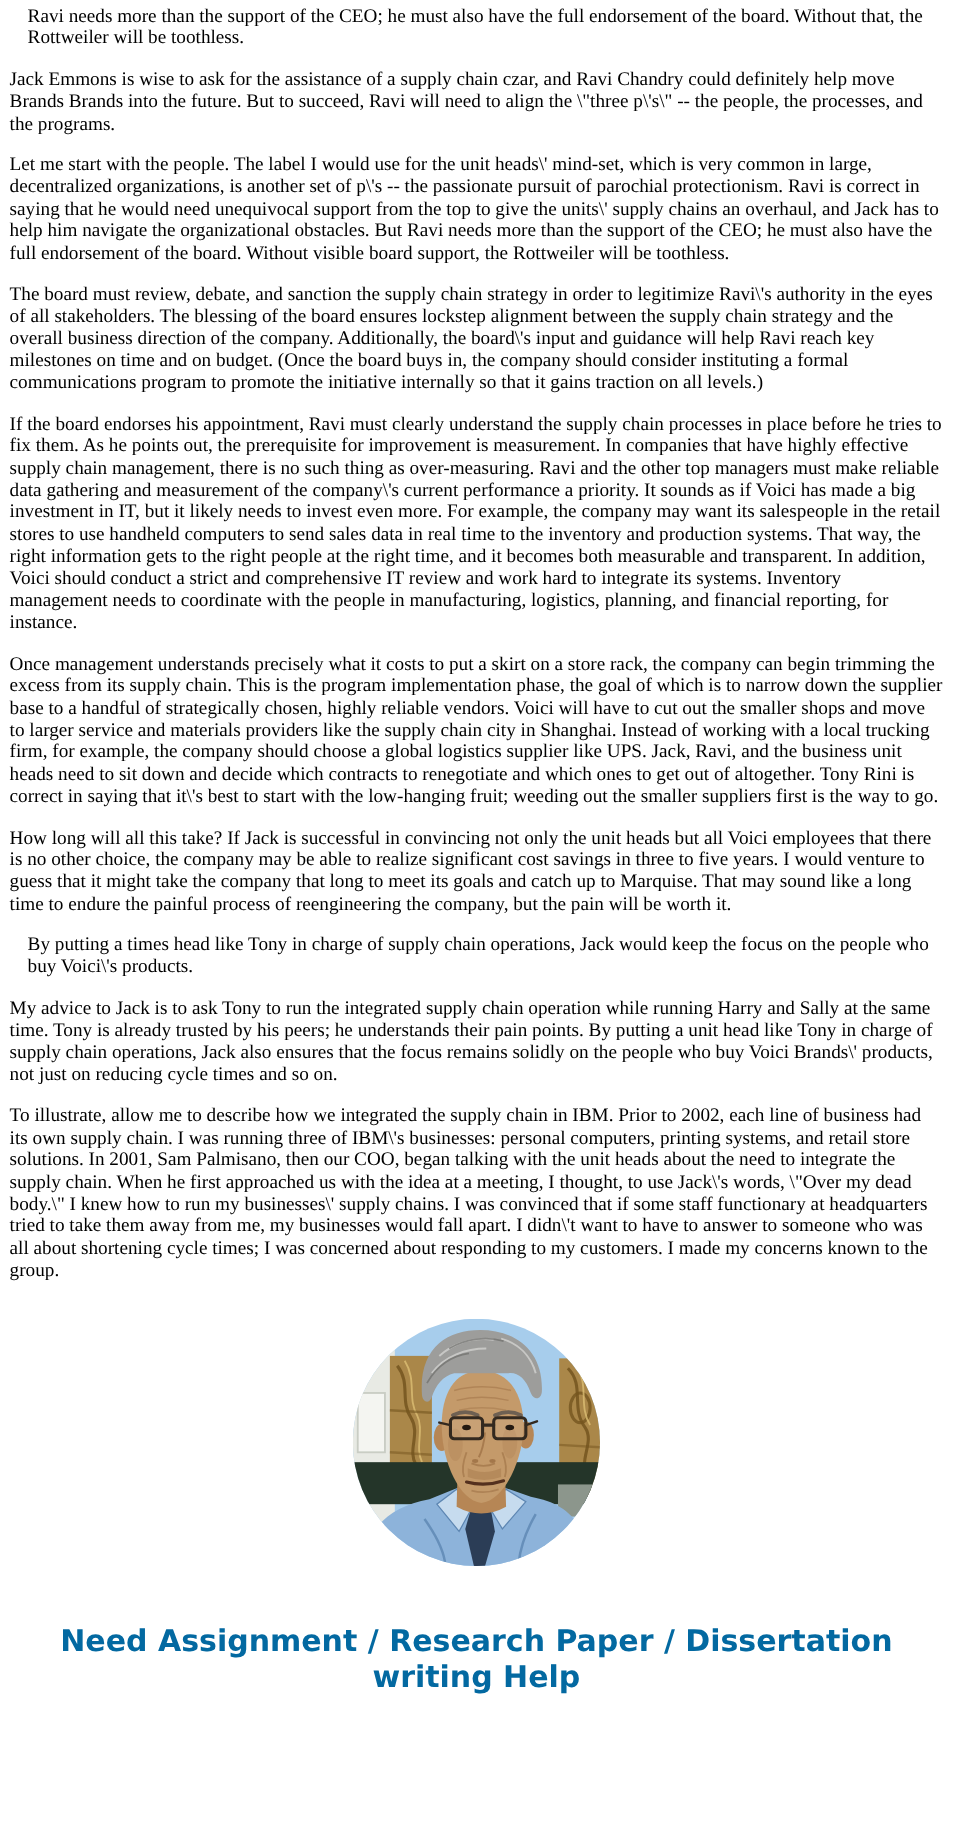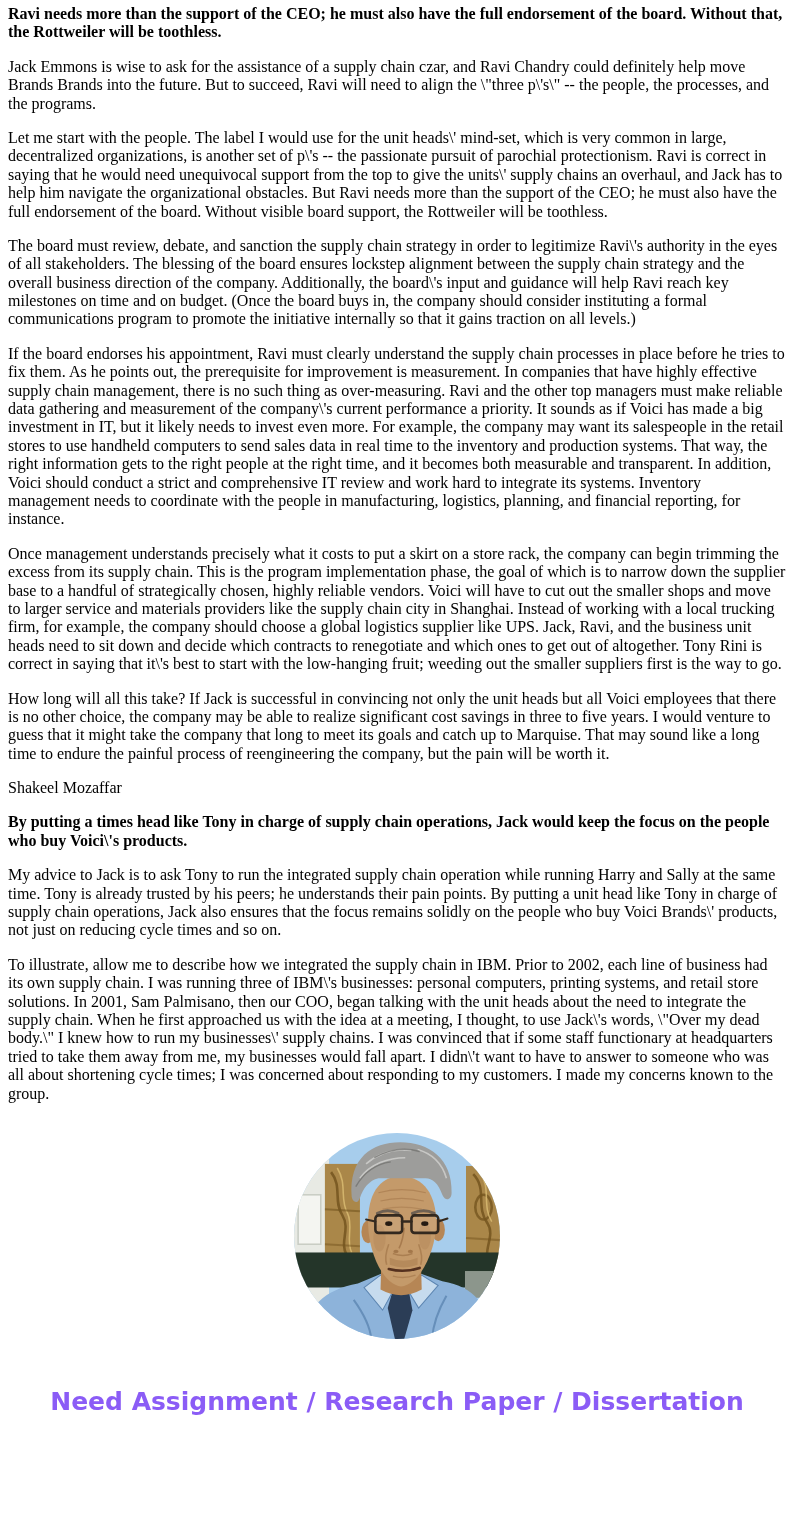--- a/index.html
+++ b/index.html
@@ -8,51 +8,50 @@
     min-height: 1523px;
     box-sizing: border-box;
     padding: 5px 8px 40px 8px;
     background: #ffffff;
     font-family: "Liberation Serif", serif;
     font-size: 16px;
     line-height: 1.15;
     color: #000000;
   }
   .page p { margin: 0 0 16px 0; }
-  .page p.bold { font-weight: bold; }
+  .page p.bold { font-weight: normal; margin-left: 15px; }
   .photo-wrap {
     text-align: center;
     margin: 30px 0 0 0;
     height: 206px;
   }
   .photo-wrap svg { display: inline-block; }
   .footer-heading {
     margin: 48px 0 0 0;
     text-align: center;
     font-family: "DejaVu Sans", sans-serif;
     font-weight: bold;
     font-size: 25px;
     line-height: 30px;
-    color: #8b5cf6;
+    color: #0369a1;
   }
   .footer-heading div { white-space: nowrap; }
 </style>
 </head>
 <body>
 
 <div class="page">
 
   <p class="bold">Ravi needs more than the support of the CEO; he must also have the full endorsement of the board. Without that, the Rottweiler will be toothless.</p>
   <p>Jack Emmons is wise to ask for the assistance of a supply chain czar, and Ravi Chandry could definitely help move Brands Brands into the future. But to succeed, Ravi will need to align the \"three p\'s\" -- the people, the processes, and the programs.</p>
   <p>Let me start with the people. The label I would use for the unit heads\' mind-set, which is very common in large, decentralized organizations, is another set of p\'s -- the passionate pursuit of parochial protectionism. Ravi is correct in saying that he would need unequivocal support from the top to give the units\' supply chains an overhaul, and Jack has to help him navigate the organizational obstacles. But Ravi needs more than the support of the CEO; he must also have the full endorsement of the board. Without visible board support, the Rottweiler will be toothless.</p>
   <p>The board must review, debate, and sanction the supply chain strategy in order to legitimize Ravi\'s authority in the eyes of all stakeholders. The blessing of the board ensures lockstep alignment between the supply chain strategy and the overall business direction of the company. Additionally, the board\'s input and guidance will help Ravi reach key milestones on time and on budget. (Once the board buys in, the company should consider instituting a formal communications program to promote the initiative internally so that it gains traction on all levels.)</p>
   <p>If the board endorses his appointment, Ravi must clearly understand the supply chain processes in place before he tries to fix them. As he points out, the prerequisite for improvement is measurement. In companies that have highly effective supply chain management, there is no such thing as over-measuring. Ravi and the other top managers must make reliable data gathering and measurement of the company\'s current performance a priority. It sounds as if Voici has made a big investment in IT, but it likely needs to invest even more. For example, the company may want its salespeople in the retail stores to use handheld computers to send sales data in real time to the inventory and production systems. That way, the right information gets to the right people at the right time, and it becomes both measurable and transparent. In addition, Voici should conduct a strict and comprehensive IT review and work hard to integrate its systems. Inventory management needs to coordinate with the people in manufacturing, logistics, planning, and financial reporting, for instance.</p>
   <p>Once management understands precisely what it costs to put a skirt on a store rack, the company can begin trimming the excess from its supply chain. This is the program implementation phase, the goal of which is to narrow down the supplier base to a handful of strategically chosen, highly reliable vendors. Voici will have to cut out the smaller shops and move to larger service and materials providers like the supply chain city in Shanghai. Instead of working with a local trucking firm, for example, the company should choose a global logistics supplier like UPS. Jack, Ravi, and the business unit heads need to sit down and decide which contracts to renegotiate and which ones to get out of altogether. Tony Rini is correct in saying that it\'s best to start with the low-hanging fruit; weeding out the smaller suppliers first is the way to go.</p>
   <p>How long will all this take? If Jack is successful in convincing not only the unit heads but all Voici employees that there is no other choice, the company may be able to realize significant cost savings in three to five years. I would venture to guess that it might take the company that long to meet its goals and catch up to Marquise. That may sound like a long time to endure the painful process of reengineering the company, but the pain will be worth it.</p>
-  <p>Shakeel Mozaffar</p>
   <p class="bold">By putting a times head like Tony in charge of supply chain operations, Jack would keep the focus on the people who buy Voici\'s products.</p>
   <p>My advice to Jack is to ask Tony to run the integrated supply chain operation while running Harry and Sally at the same time. Tony is already trusted by his peers; he understands their pain points. By putting a unit head like Tony in charge of supply chain operations, Jack also ensures that the focus remains solidly on the people who buy Voici Brands\' products, not just on reducing cycle times and so on.</p>
   <p>To illustrate, allow me to describe how we integrated the supply chain in IBM. Prior to 2002, each line of business had its own supply chain. I was running three of IBM\'s businesses: personal computers, printing systems, and retail store solutions. In 2001, Sam Palmisano, then our COO, began talking with the unit heads about the need to integrate the supply chain. When he first approached us with the idea at a meeting, I thought, to use Jack\'s words, \"Over my dead body.\" I knew how to run my businesses\' supply chains. I was convinced that if some staff functionary at headquarters tried to take them away from me, my businesses would fall apart. I didn\'t want to have to answer to someone who was all about shortening cycle times; I was concerned about responding to my customers. I made my concerns known to the group.</p>
 
   <div class="photo-wrap">
     <svg width="206" height="206" viewBox="0 0 200 200" role="img" aria-label="Circular portrait photo of an elderly gray-haired man with glasses wearing a light blue collared shirt">
       <defs>
         <clipPath id="pc">
             <circle cx="100" cy="100" r="100"></circle>
           </clipPath>
@@ -143,15 +142,16 @@
           <path d="M56,62 C53,24 76,9 103,9 C131,9 154,25 153,58 C153,65 147,67 144,60 C140,48 133,43 126,44 L82,44 C73,46 67,54 64,63 C62,69 57,68 56,62 Z" fill="#9d9d9b"></path>
           <path d="M70,30 C84,18 100,15 114,17 M64,44 C74,30 92,24 108,24 M120,16 C134,20 144,30 148,44" fill="none" stroke-width="1.6" opacity="0.85" stroke="#cfcfcd"></path>
           <path d="M78,24 C92,16 108,14 122,18 M60,52 C68,38 80,30 94,28" fill="none" stroke-width="1.4" opacity="0.7" stroke="#6d6d6b"></path>
         </g>
       </g>
     </svg>
   </div>
 
   <div class="footer-heading">
     <div>Need Assignment / Research Paper / Dissertation</div>
+    <div>writing Help</div>
   </div>
 
 </div>
 
 </body></html>

